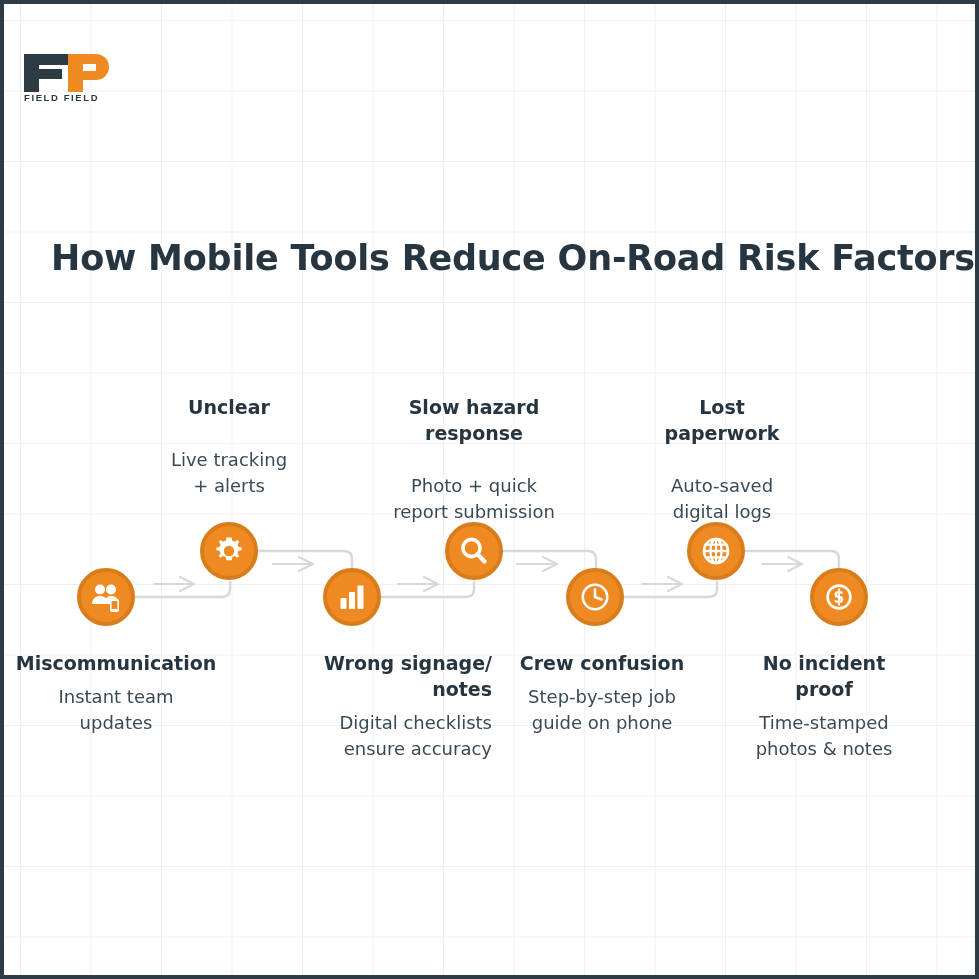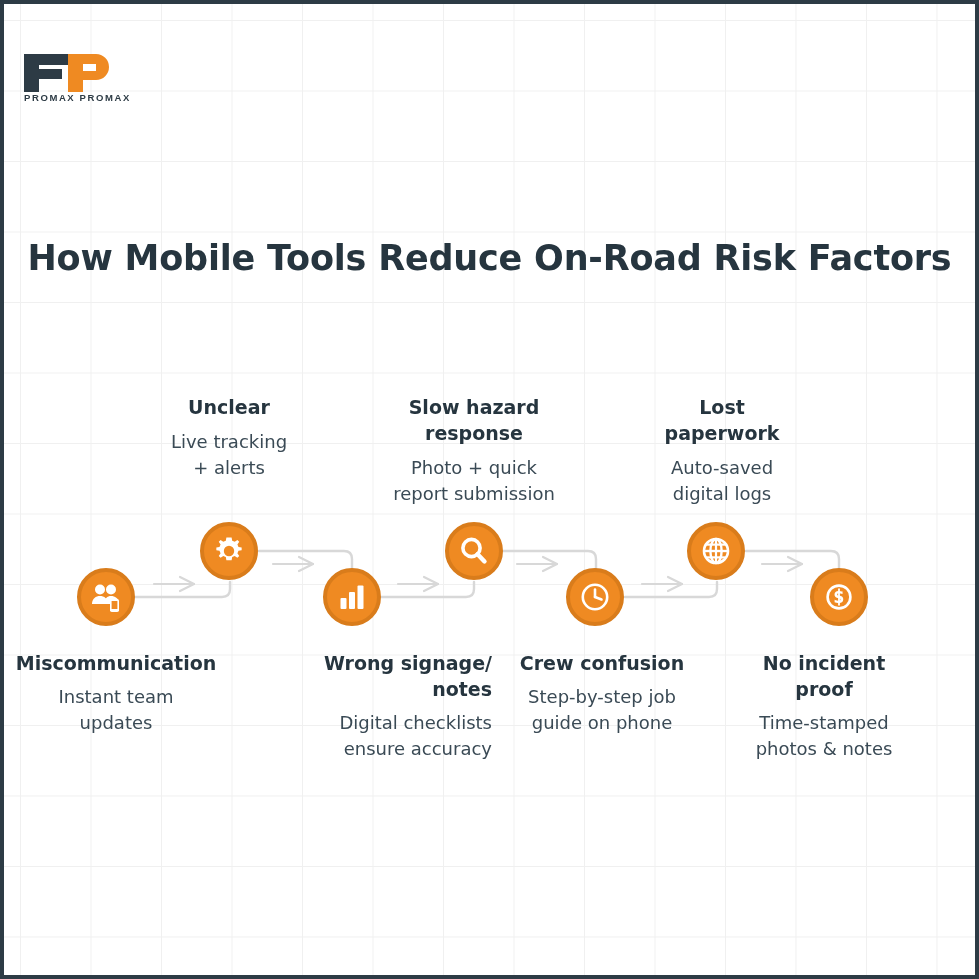--- a/index.html
+++ b/index.html
@@ -48,21 +48,21 @@
     color: #2d3b45;
     white-space: nowrap;
   }
 
   
   #title {
     position: absolute;
     left: 0;
     right: 0;
     top: 234px;
-    text-align: center;
+    text-align: right;
     font-family: "DejaVu Sans", sans-serif;
     font-weight: bold;
     font-size: 35px;
     letter-spacing: -0.2px;
     color: #26353f;
     white-space: nowrap;
   }
 
   
   #flow {
@@ -104,41 +104,41 @@
     color: #26353f;
   }
   .block .sub {
     font-family: "DejaVu Sans", sans-serif;
     font-weight: normal;
     font-size: 18px;
     line-height: 26px;
     color: #3a4a55;
     margin-top: 10px;
   }
-  .block.top .sub { margin-top: 9px; }
+  .block.top .sub { margin-top: 27px; }
   .block.bottom .sub { margin-top: 8px; }
 </style>
 </head>
 <body>
 
 <div id="canvas">
 
   <div id="grid"></div>
 
   <div id="logo">
     <svg width="100" height="44" viewBox="0 0 100 44">
 
       <path d="M2 4 H46 V15 H17 V19 H40 V29 H17 V42 H2 Z" fill="#2d3b45"></path>
 
       <path d="M46 4 H74 A13 13 0 0 1 74 30 H61 V42 H46 Z" fill="#ef8a22"></path>
       <rect x="61" y="14" width="13" height="7" fill="#ffffff"></rect>
 
       <path d="M40 19 H46 V29 H40 Z" fill="#ffffff"></path>
     </svg>
-    <div class="wordmark">PROMAX PROMAX</div>
+    <div class="wordmark">FIELD FIELD</div>
   </div>
 
   <div id="title">How Mobile Tools Reduce On-Road Risk Factors</div>
 
   <div id="flow">
 
     <svg class="connector-layer" width="979" height="979" viewBox="0 0 979 979">
       <g fill="none" stroke="#d8d8d8" stroke-width="2.4" stroke-linecap="round">
 
         <path d="M131 593 H218 Q226 593 226 585 V578"></path>

